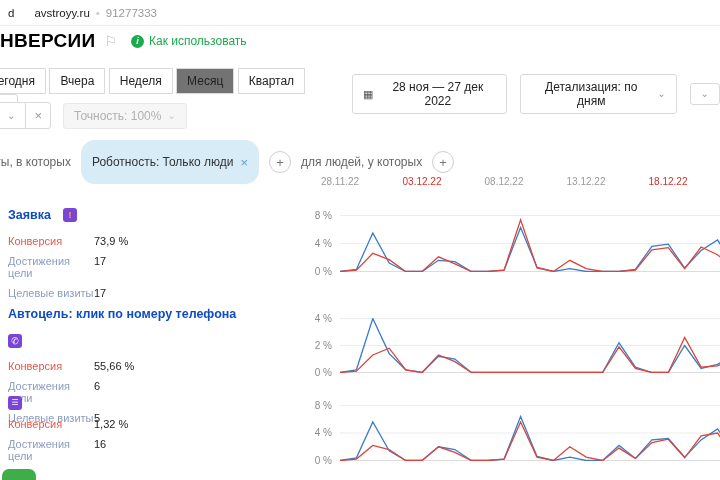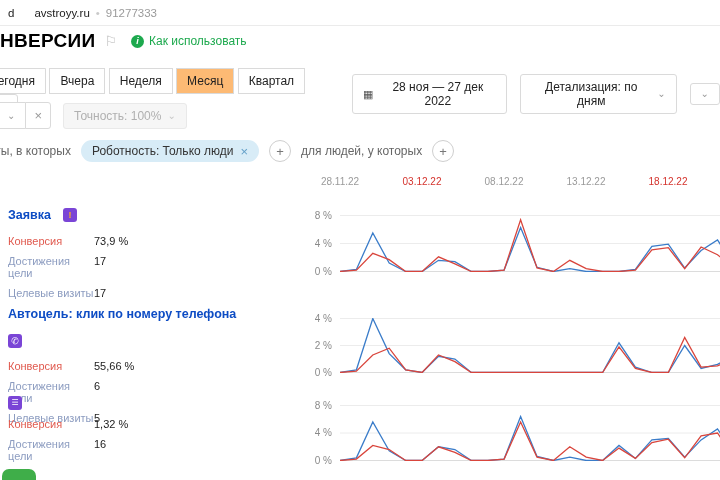--- a/index.html
+++ b/index.html
@@ -23,39 +23,39 @@
   .info-dot{width:13px;height:13px;border-radius:50%;background:#1da94e;color:#fff;font-size:9px;
         font-weight:700;font-style:italic;display:flex;align-items:center;justify-content:center}
 
   
   .filter-row{position:absolute;top:68px;left:-22px;display:flex;align-items:center;gap:13px}
   button{font-family:inherit}
   .seg{border:1px solid #dadada;background:#fff;color:#222;font-size:12px;padding:5px 10px;
        margin-left:-1px;cursor:pointer}
   .seg:first-child{border-radius:3px 0 0 3px;margin-left:0}
   .seg:last-child{border-radius:0 3px 3px 0}
-  .seg.active{background:#fdba74}
+  .seg.active{background:#737373}
   .ctrl{display:flex;align-items:center;gap:6px;border:1px solid #dadada;background:#fff;color:#222;
         font-size:12px;padding:5px 10px;border-radius:3px;cursor:pointer}
   .chev{color:#9a9a9a;font-size:10px;line-height:1}
   .cal{color:#555;font-size:11px;line-height:1}
 
   
   .segment-row{position:absolute;top:102px;left:-4px;display:flex;align-items:center;gap:12px}
   .seg-ctrl{display:flex}
   .seg-ctrl .left{border-radius:3px 0 0 3px}
   .seg-ctrl .right{border-radius:0 3px 3px 0;margin-left:-1px;color:#999;padding:5px 8px;font-size:13px}
   .ctrl.disabled{background:#f6f6f6;border-color:#e9e9e9;color:#b0b0b0}
   .ctrl.disabled .chev{color:#c8c8c8}
 
   
   .builder-row{position:absolute;top:140px;left:-30px;display:flex;align-items:center;gap:10px;
                font-size:12px;color:#666;white-space:nowrap}
   .chip{display:flex;align-items:center;gap:7px;background:#d8ecf7;border-radius:14px;
-        padding:4px 11px;font-size:12px;color:#333;cursor:pointer}
+        padding:15px 11px;font-size:12px;color:#333;cursor:pointer}
   .chip-x{color:#64a0c8;font-size:13px;line-height:1;cursor:pointer}
   .plus{width:22px;height:22px;border-radius:50%;border:1px solid #cfcfcf;background:#fff;color:#777;
         font-size:13px;display:flex;align-items:center;justify-content:center;cursor:pointer;padding:0}
 
   
   .date-tick{position:absolute;top:176px;transform:translateX(-50%);font-size:10px;color:#9a9a9a;
              white-space:nowrap}
   .date-tick.red{color:#d4322c}
 
   

